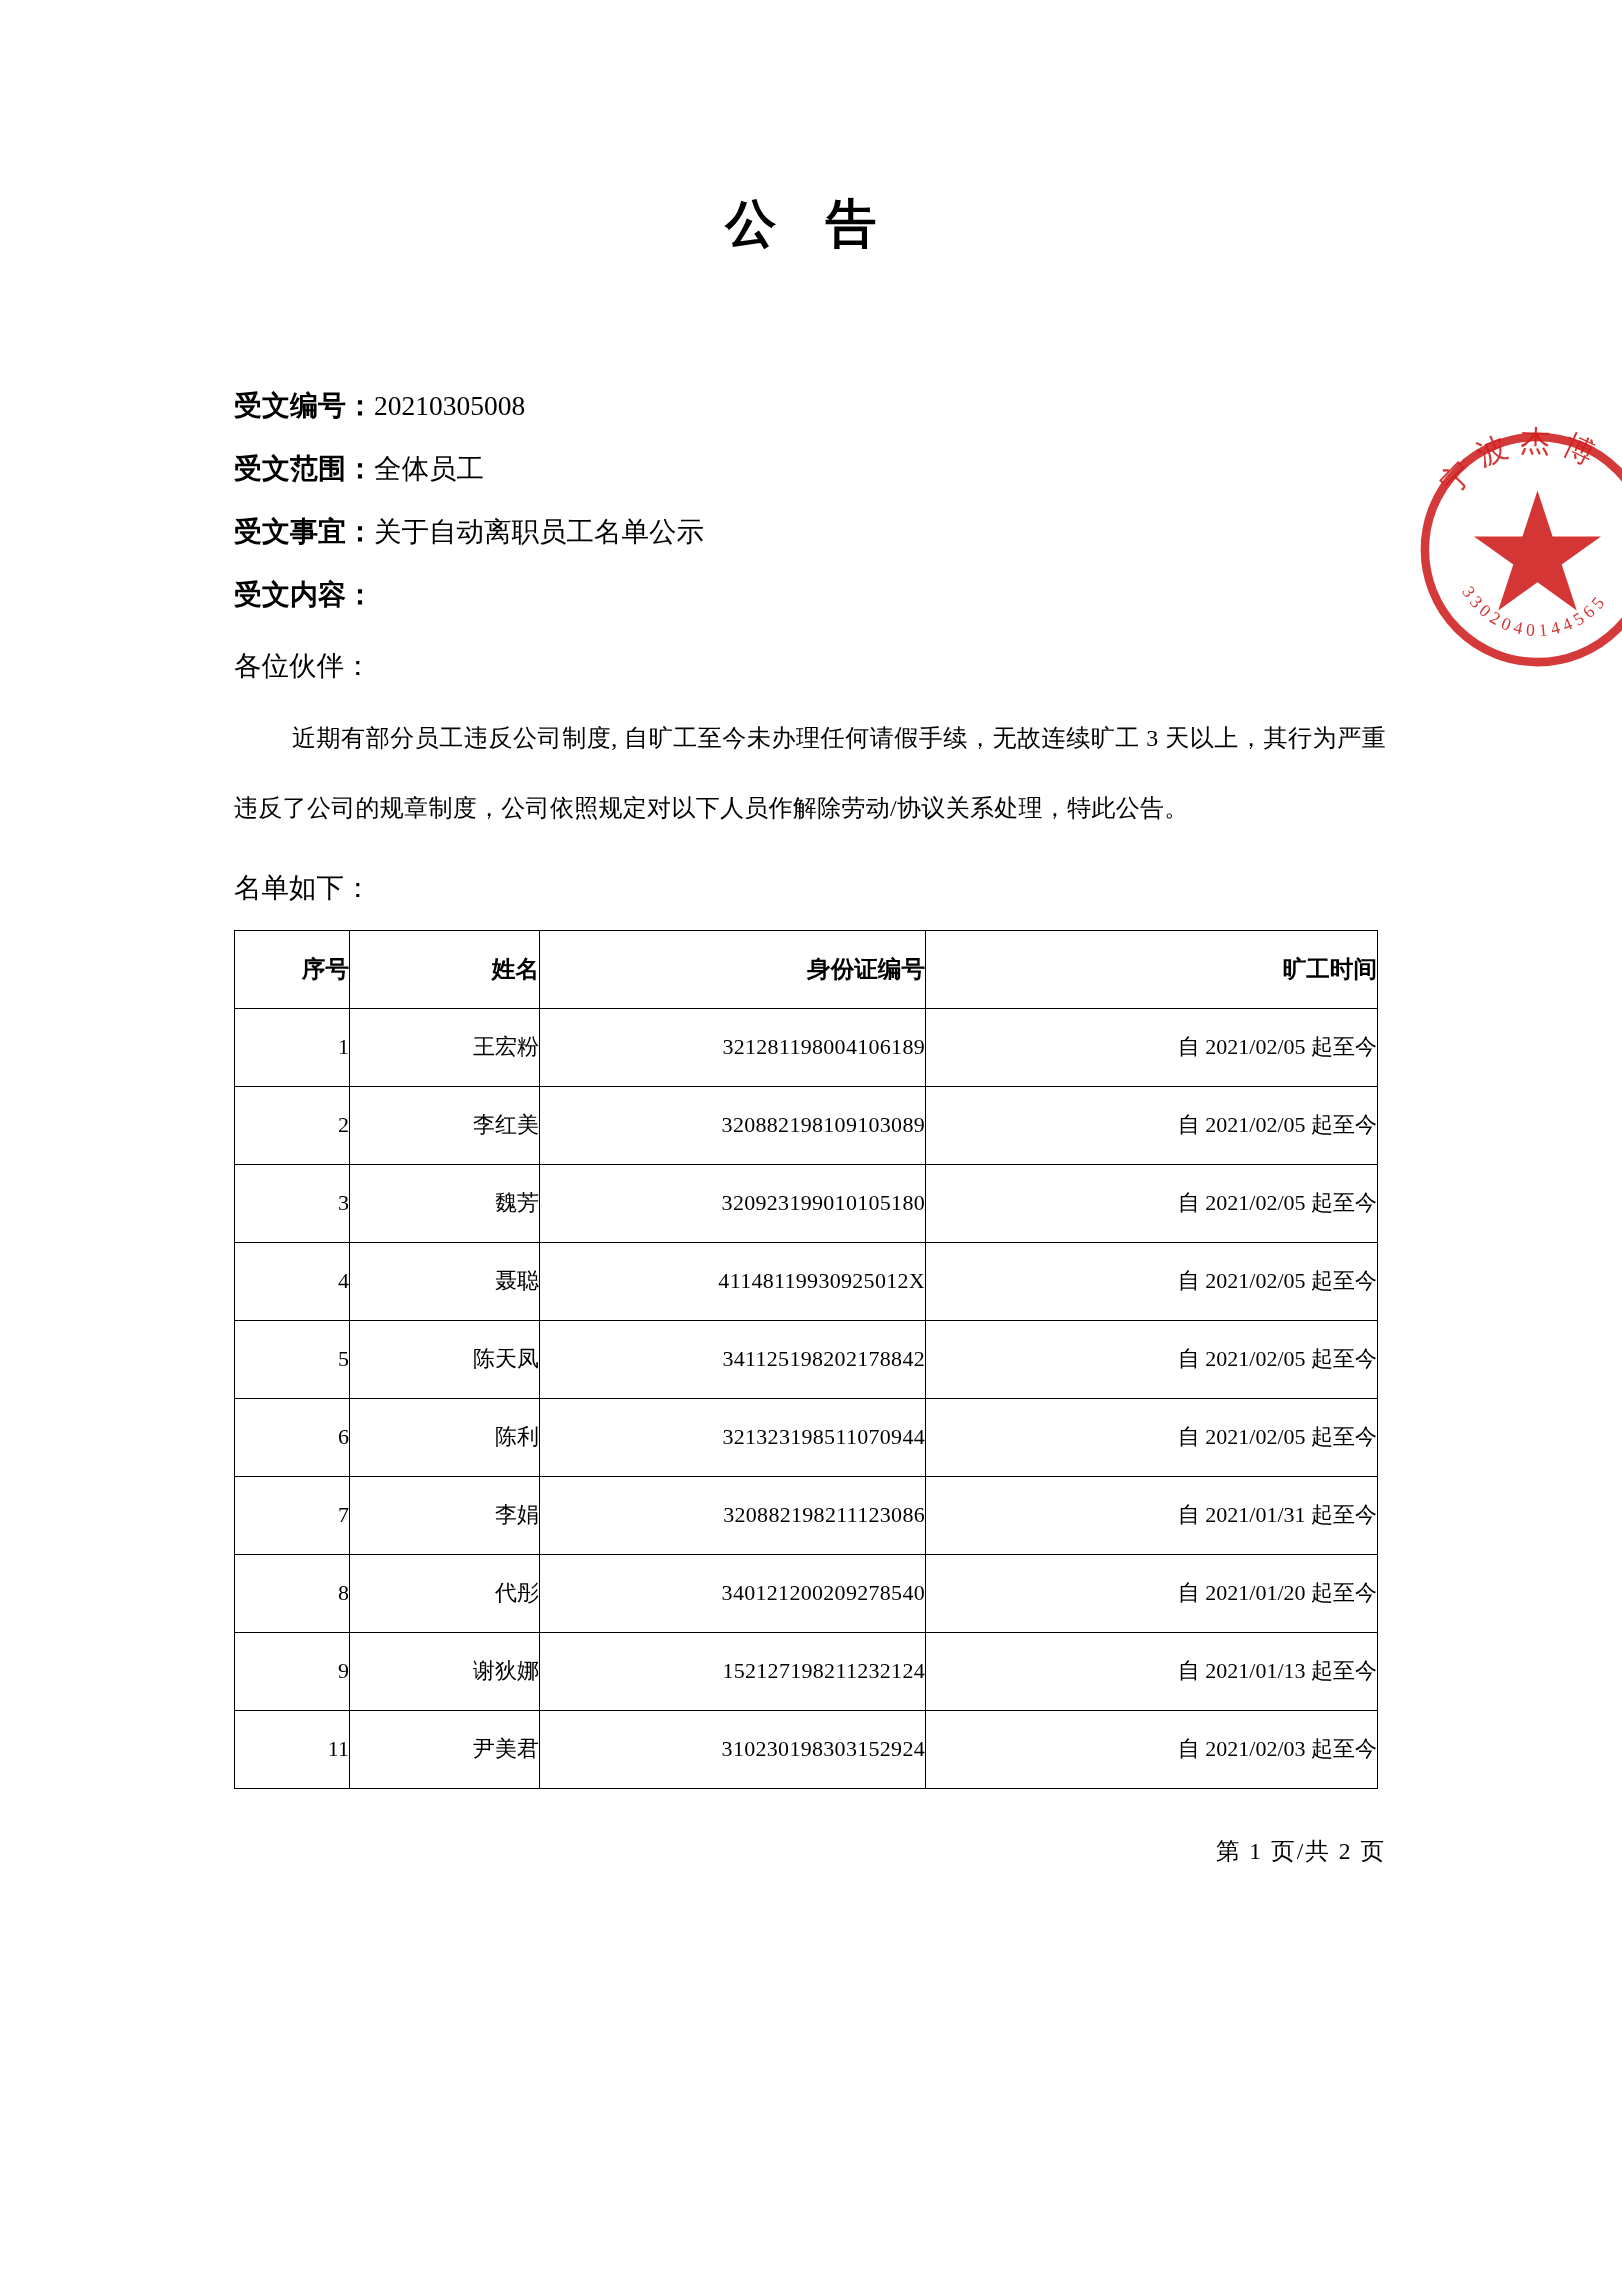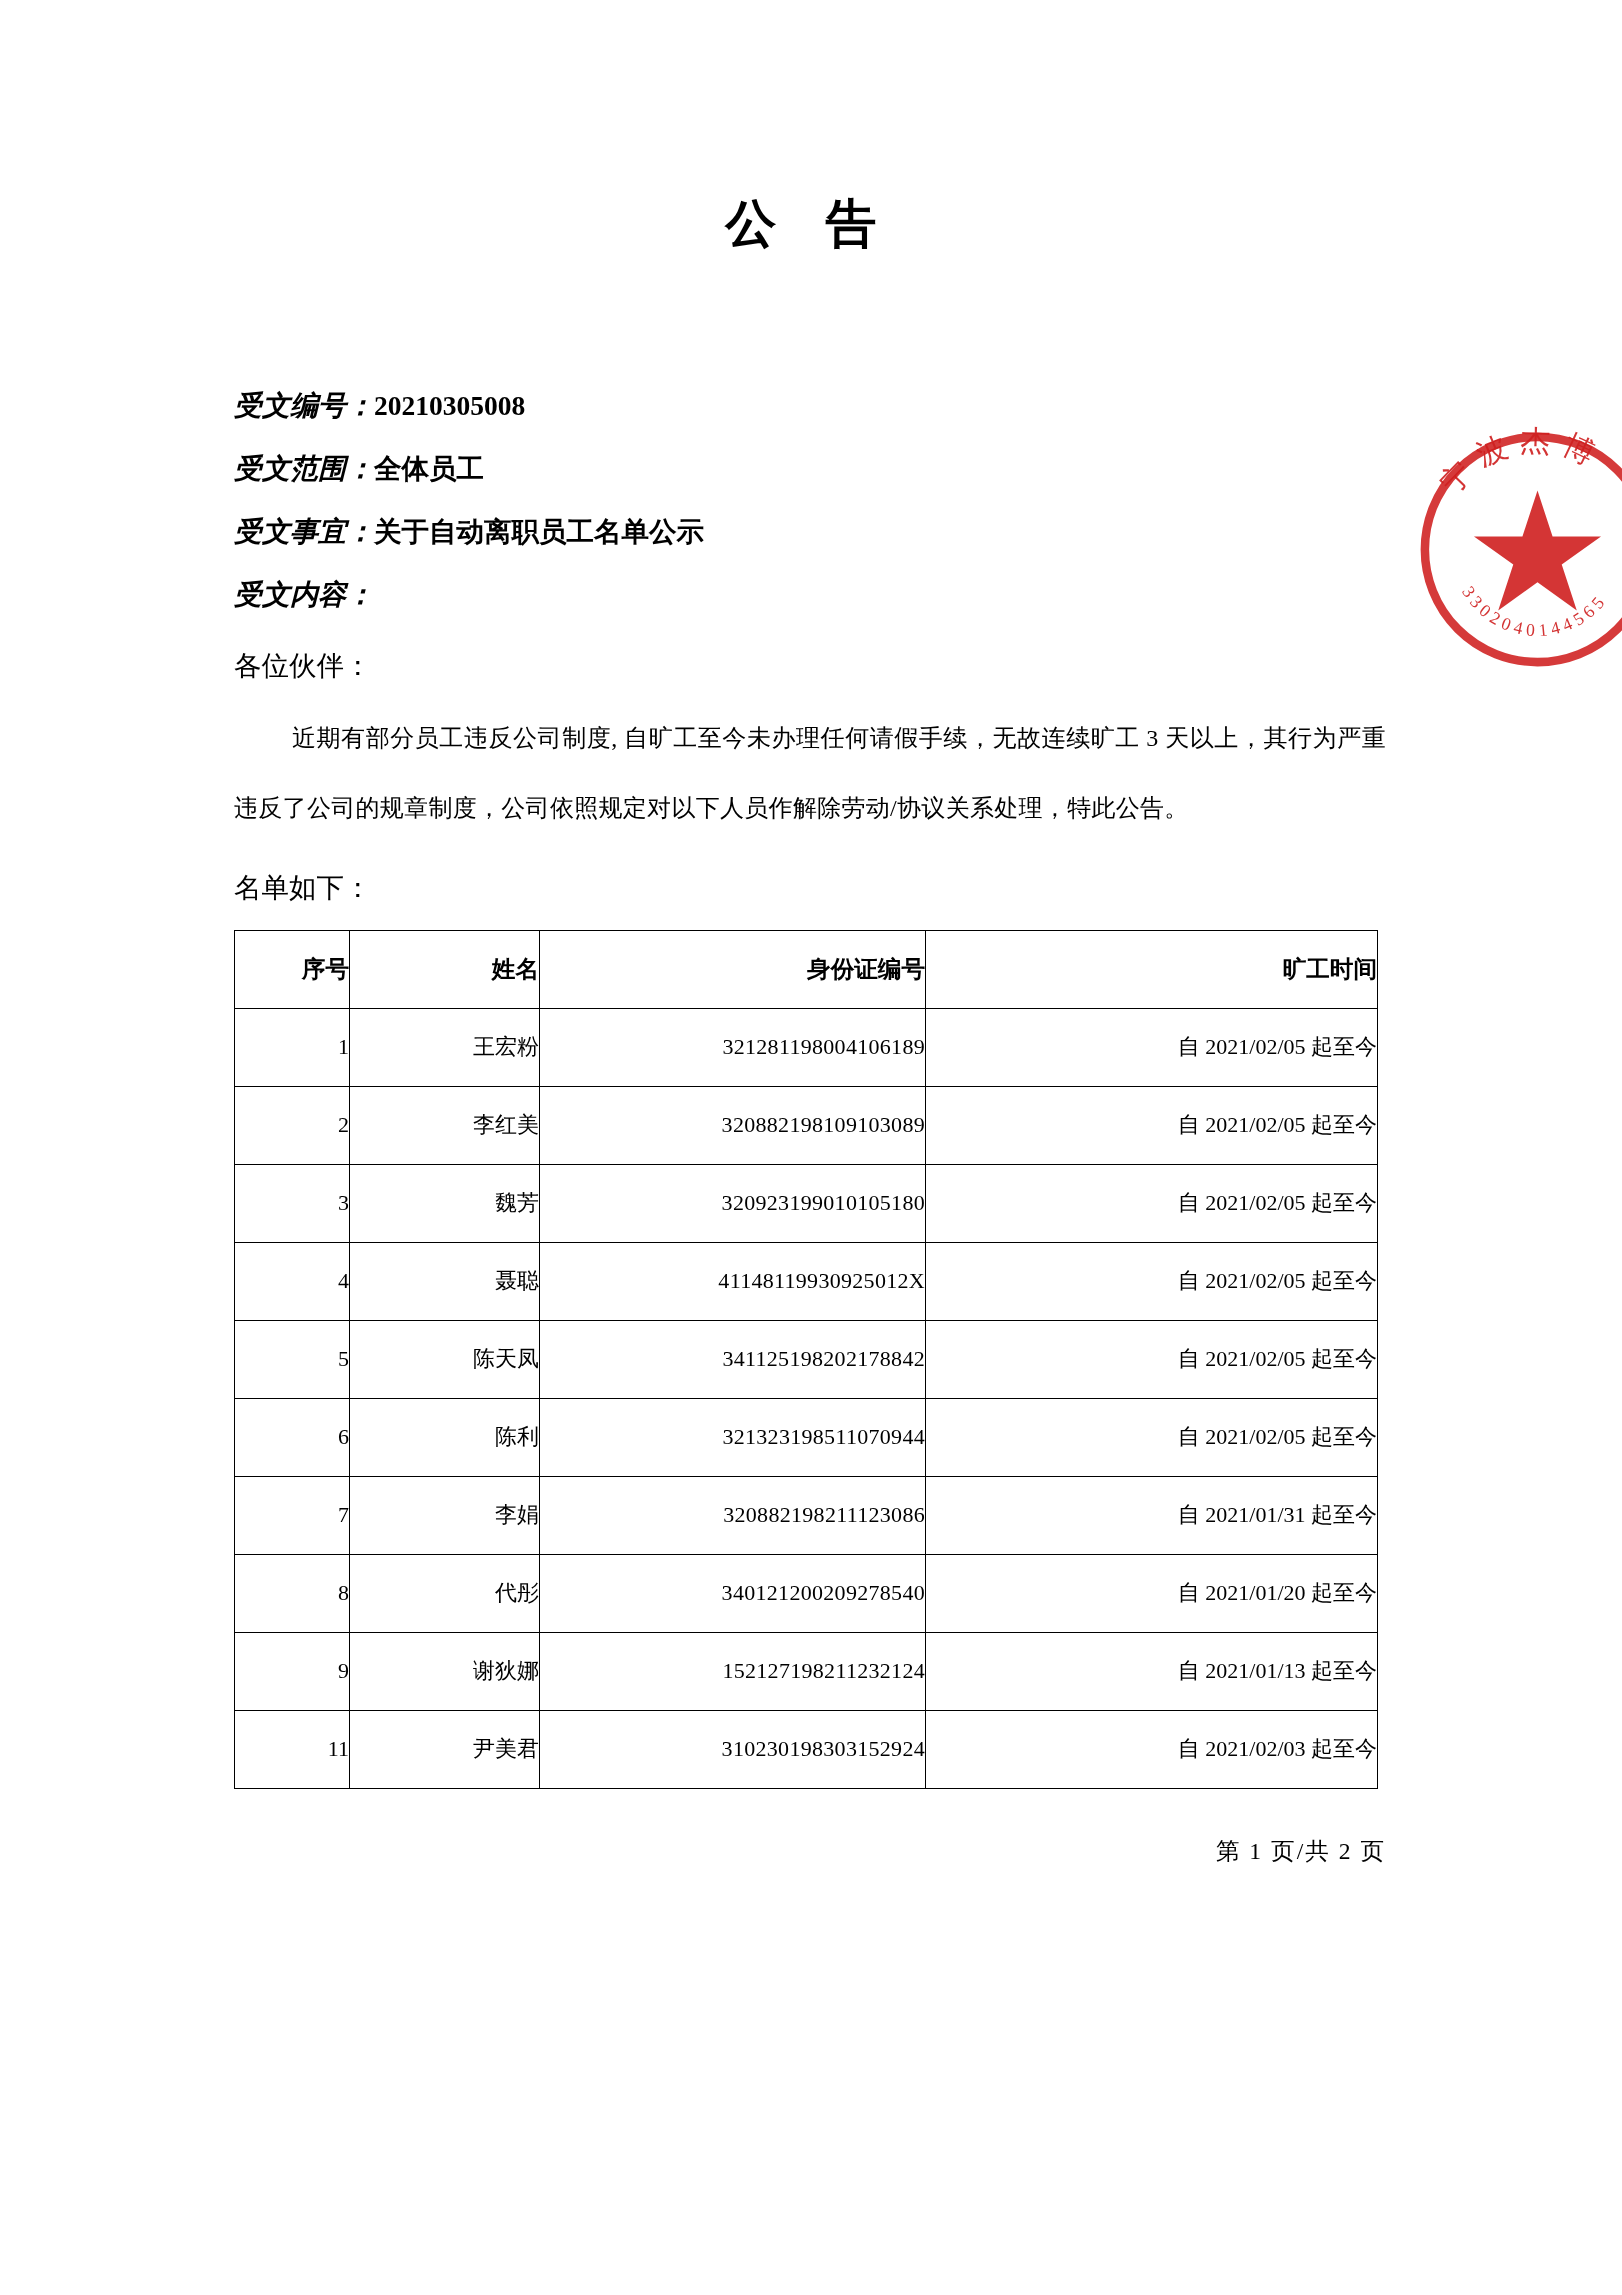--- a/index.html
+++ b/index.html
@@ -44,24 +44,23 @@
     margin-top: 115px;
   }
   .meta-line {
     font-size: 27.5px;
     line-height: 63px;
     white-space: nowrap;
   }
   .meta-label {
     font-weight: bold;
     font-size: 28px;
-    font-style: italic;
   }
   .meta-value {
-    font-weight: bold;
+    font-weight: normal;
     font-size: 27.5px;
   }
 
   .salutation {
     font-size: 27.5px;
     line-height: 63px;
     margin-top: 7.9px;
   }
 
   .body-para {

